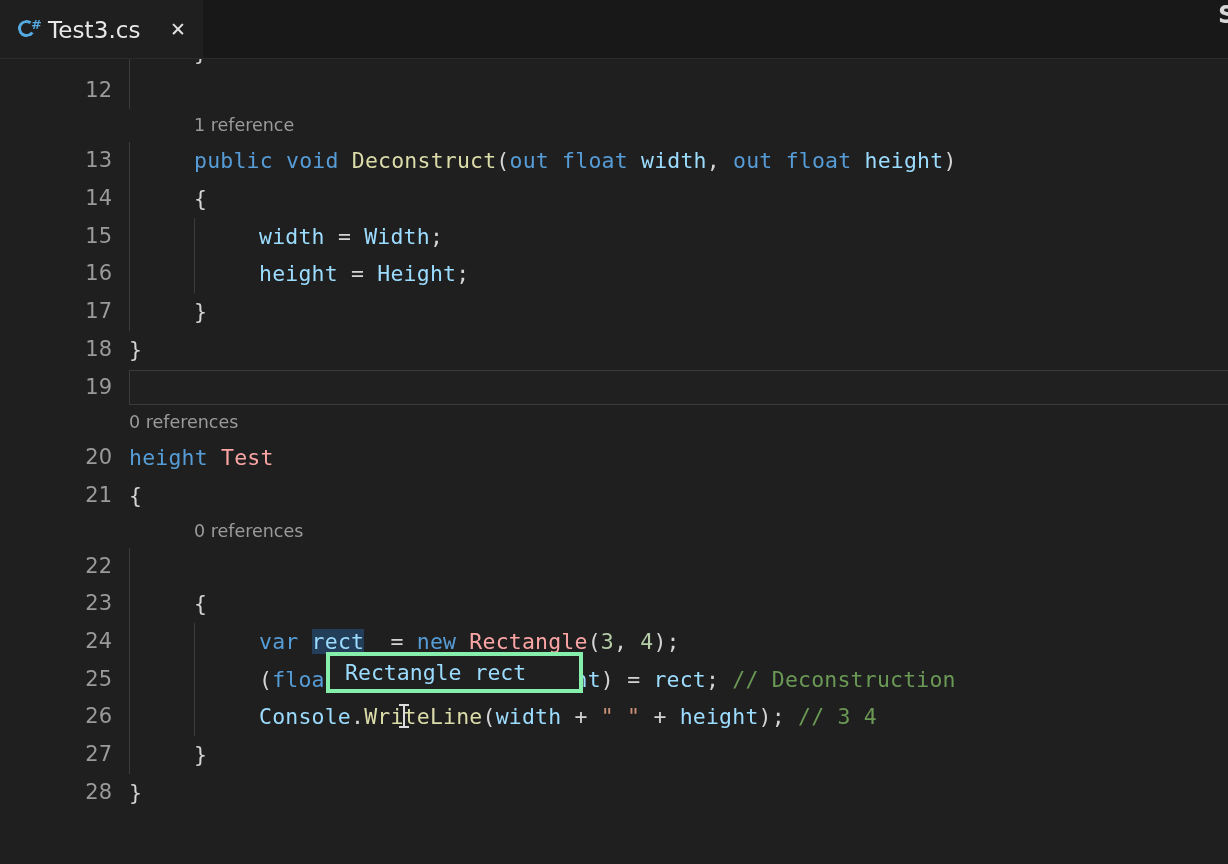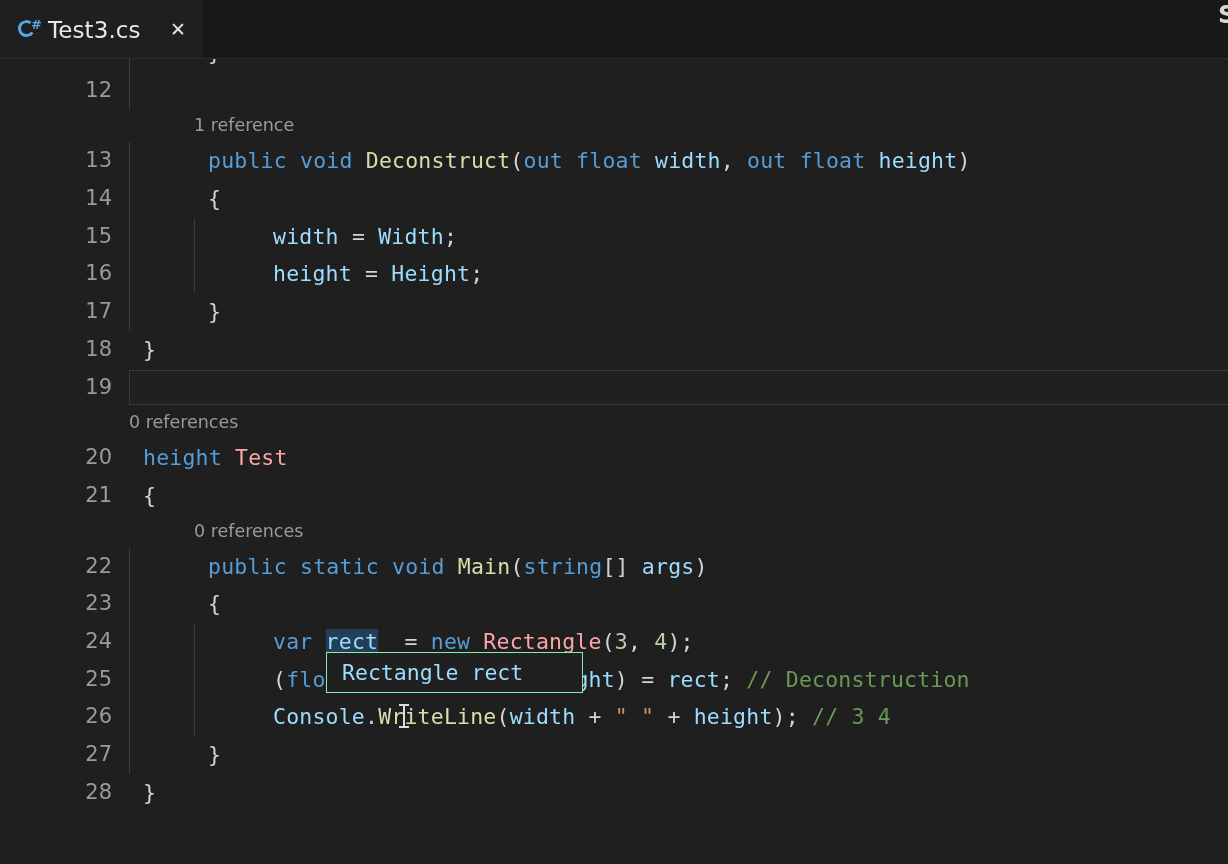--- a/index.html
+++ b/index.html
@@ -147,21 +147,20 @@
   }
   .code {
     position: absolute;
     left: 129px;
     top: 0;
     font-family: "DejaVu Sans Mono", monospace;
     font-size: 21.5px;
     line-height: 37.7px;
     color: #d4d4d4;
     letter-spacing: 0.2px;
-    padding-left: 14px;
   }
   .codelens {
     position: relative;
     height: 33px;
     text-align: right;
   }
   .codelens .cl-text {
     position: absolute;
     top: 0;
     font-family: "DejaVu Sans", sans-serif;
@@ -208,21 +207,21 @@
   .sel     { background: #264f78a8; }
 
   
   #tooltip {
     position: absolute;
     left: 326px;
     top: 593px;
     width: 257px;
     height: 41px;
     background: #202020;
-    border: 1px solid #86efac;
+    border: 4px solid #86efac;
     box-sizing: border-box;
     display: flex;
     align-items: center;
     padding-left: 15px;
     font-family: "DejaVu Sans Mono", monospace;
     font-size: 21.5px;
     color: #9cdcfe;
     white-space: pre;
     z-index: 20;
   }
@@ -346,21 +345,20 @@
         <span class="code"><span class="punc">{</span></span>
       </div>
 
       <div class="codelens">
         <span class="cl-text cl-indent1">0 references</span>
       </div>
 
       <div class="row">
         <span class="gutter">22</span>
         <span class="iguide ig1"></span>
-        <span class="code"><span style="padding-left:65px"></span><span class="kw">public</span><span> </span><span class="kw">static</span><span> </span><span class="kw">void</span><span> </span><span class="fn">Main</span><span class="punc">(</span><span class="kw">string</span><span class="punc">[]</span><span> </span><span class="ident">args</span><span class="punc">)</span></span>
       </div>
 
       <div class="row">
         <span class="gutter">23</span>
         <span class="iguide ig1"></span>
         <span class="code"><span style="padding-left:65px"></span><span class="punc">{</span></span>
       </div>
 
       <div class="row">
         <span class="gutter">24</span>

